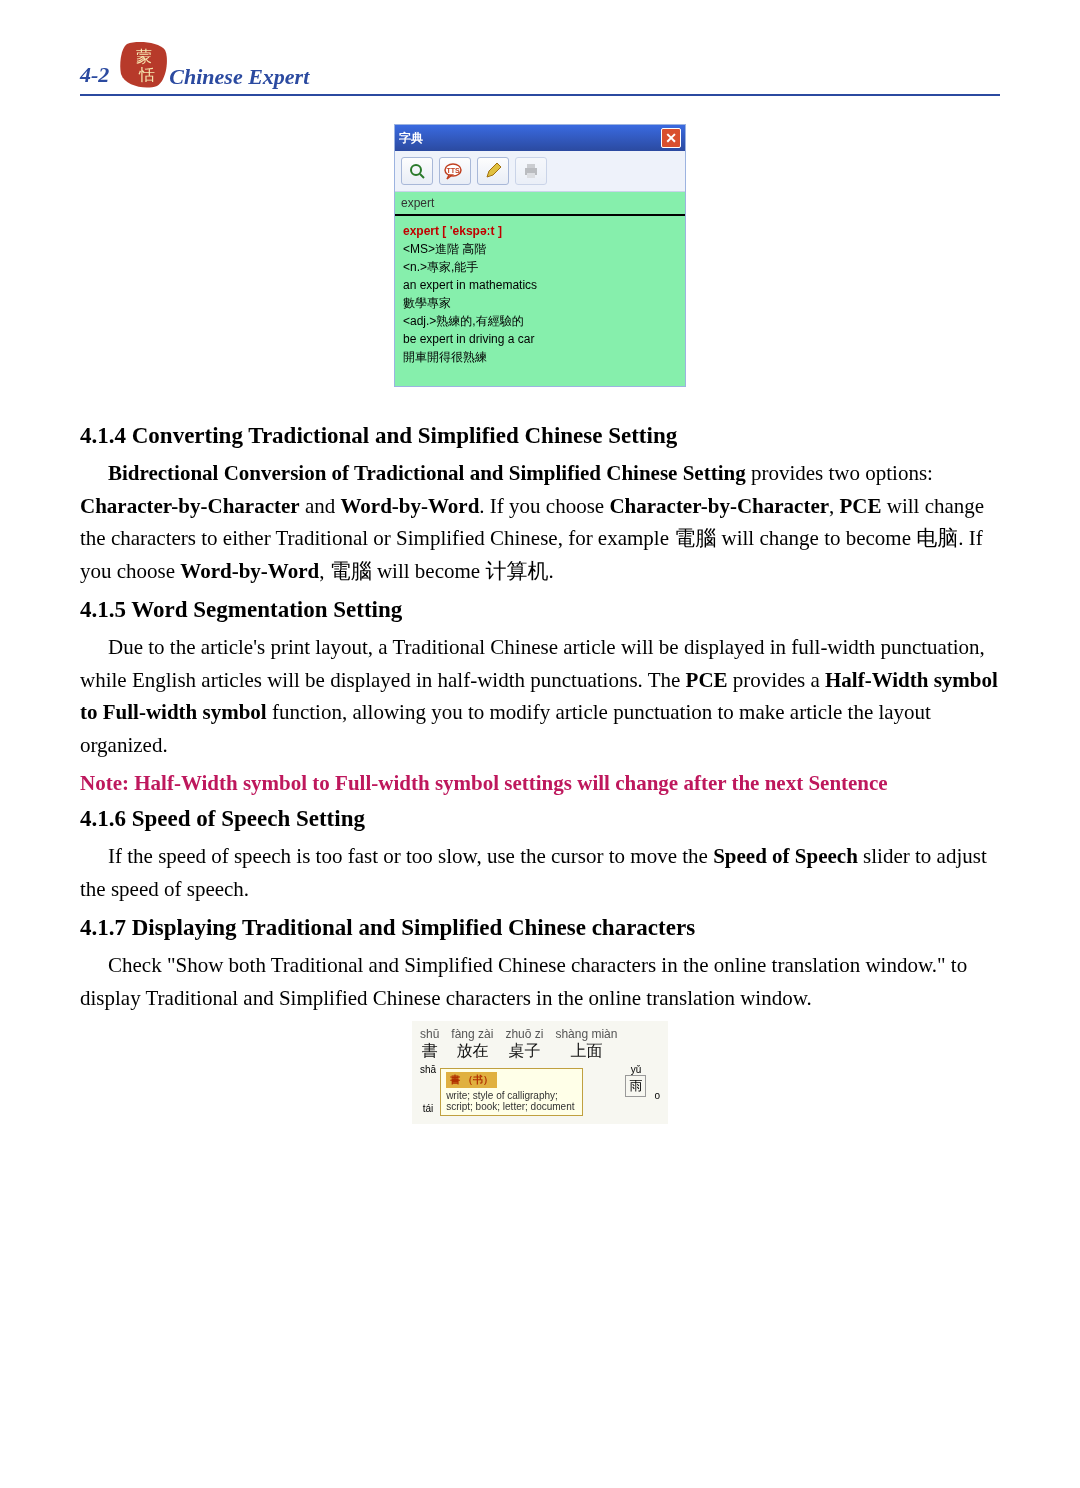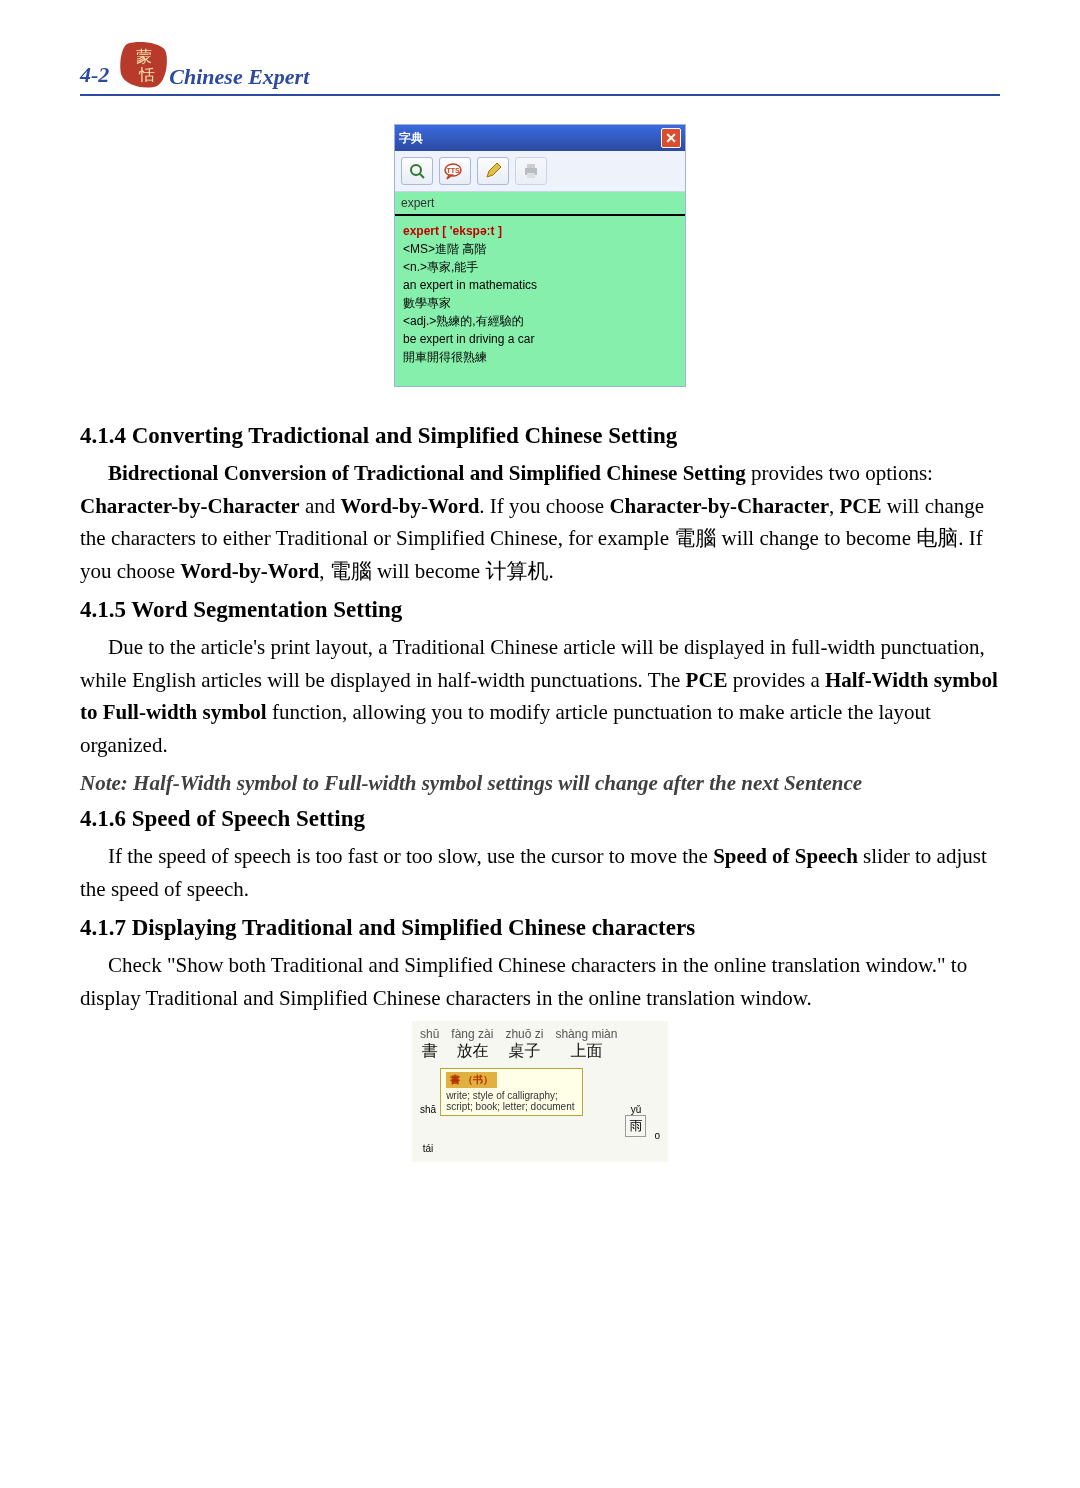--- a/index.html
+++ b/index.html
@@ -100,22 +100,21 @@
     font-weight: bold;
     margin: 10px 0 8px 0;
   }
   p.body {
     font-size: 21px;
     line-height: 1.55;
     margin: 0 0 6px 0;
     text-indent: 28px;
   }
   .note {
-    color: #404040;
-    font-style: italic;
+    color: #be185d;
     font-weight: bold;
     font-size: 21px;
     margin: 10px 0 10px 0;
     padding-left: 0px;
   }
   .note-cont {
     color:#2b4aa0;
     font-style: italic;
     font-weight:bold;
     font-size:21px;
@@ -139,21 +138,21 @@
     border:1px solid #c0a040;
     background:#ffffe8;
     padding:3px 5px;
     margin-top:4px;
     font-size:10px;
     color:#333;
     width: 160px;
   }
   .tooltip .hdr { background:#e0b040; color:#b03000; font-weight:bold; display:inline-block; padding:1px 4px; margin-bottom:2px;}
   .below-row { display:flex; align-items:flex-start; gap:4px; margin-top:2px;}
-  .side-col { text-align:center; font-size:10px;margin-top:40px;}
+  .side-col { text-align:center; font-size:10px;}
   .side-col .ch2 { border:1px solid #999; padding:1px 3px; font-size:13px; display:inline-block;}
 </style>
 </head>
 <body>
 
 <div class="page">
 
   <div class="page-header">
     <span class="page-number">4-2</span>
     <span class="logo">

